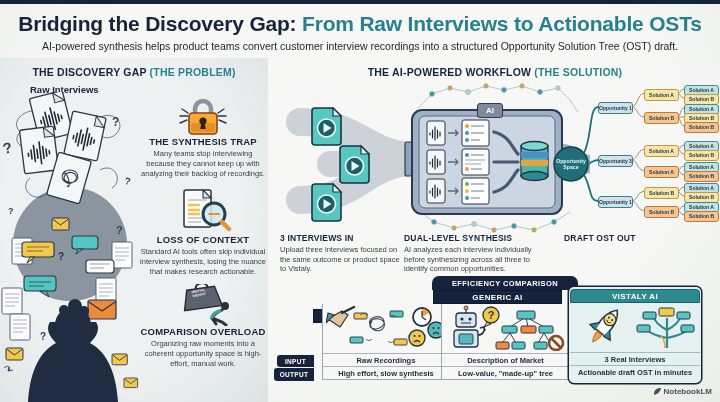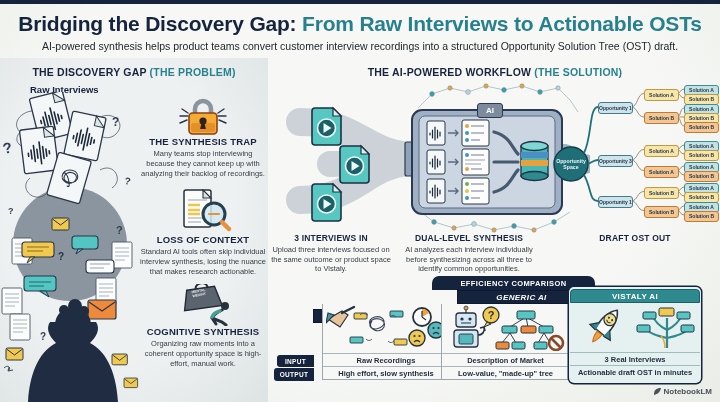--- a/index.html
+++ b/index.html
@@ -17,38 +17,38 @@
   .sec-title .accent{color:#27808e;}
   
   .left-panel{left:0;top:58px;width:268px;height:344px;
     background:radial-gradient(ellipse at 45% 45%, #eef1f1 55%, #dde3e3 100%);}
   .raw-label{left:30px;top:26px;font-size:9.5px;font-weight:bold;color:#16233d;}
   .p-item{position:absolute;width:126px;text-align:center;}
   .p-title{font-size:9.5px;font-weight:bold;color:#16233d;letter-spacing:.2px;}
   .p-body{font-size:7.5px;line-height:1.3;color:#3a4048;margin-top:2px;}
   .weight-label{position:absolute;font-size:3.4px;font-weight:bold;color:#e8e8e8;width:22px;line-height:1.15;text-align:center;transform:rotate(-10deg);}
   
-  .wf-caption{position:absolute;text-align:center;}
+  .wf-caption{position:absolute;text-align:left;margin-left:10px;}
   .wf-caption .t{font-size:8.5px;font-weight:bold;color:#16233d;letter-spacing:.2px;}
   .wf-caption .b{font-size:7.5px;line-height:1.28;color:#3a4048;margin-top:2px;}
   
   .pill{position:absolute;border-radius:3px;border:1px solid #3f7d8e;display:flex;align-items:center;justify-content:center;
         font-size:5px;font-weight:bold;color:#1d3244;background:#cfe4ea;}
   .pill.opp{left:598px;width:33px;height:10px;}
   .pill.mid{left:644px;width:33px;height:10px;}
   .pill.leaf{left:684px;width:33px;height:9px;}
   .pill.yellow{background:#f8e5a9;border-color:#bf9a3f;}
   .pill.orange{background:#f3c693;border-color:#bf7a35;}
   .pill.teal{background:#c2e2e4;border-color:#3f8d93;}
   .ai-tab{left:477px;top:103px;width:24px;height:13px;background:#7d8b9c;border:1px solid #2b3a52;border-radius:3px;
         color:#fff;font-size:8px;font-weight:bold;display:flex;align-items:center;justify-content:center;}
   .opp-space-label{left:553px;top:147px;width:36px;height:34px;display:flex;align-items:center;justify-content:center;
         text-align:center;color:#eaf4f4;font-size:5.2px;font-weight:bold;line-height:1.2;}
   
-  .cmp-tab{left:432px;top:276px;width:163px;height:14px;background:#16233d;border-radius:7px 7px 0 0;
+  .cmp-tab{left:432px;top:276px;width:146px;height:14px;background:#16233d;border-radius:7px 7px 0 0;
         color:#fff;font-size:7.5px;font-weight:bold;letter-spacing:.4px;display:flex;align-items:center;justify-content:center;}
   .cmp-head{position:absolute;top:290px;height:14px;background:#16233d;color:#fff;font-size:8px;font-weight:bold;
         letter-spacing:.4px;display:flex;align-items:center;justify-content:center;border:1px solid #0e1830;box-sizing:border-box;}
   .cmp-body{position:absolute;top:304px;height:76px;background:#f7f8f6;border:1px solid #9aa6b0;border-top:none;box-sizing:border-box;}
   .cmp-cell{position:absolute;left:0;width:100%;text-align:center;font-size:7.5px;font-weight:bold;color:#1d2a3a;}
   .cmp-row-sep{position:absolute;left:0;width:100%;border-top:1px solid #aab4bc;}
   .row-pill{position:absolute;background:#16233d;color:#fff;font-size:6.5px;font-weight:bold;letter-spacing:.3px;
         display:flex;align-items:center;justify-content:center;border-radius:3px 0 0 3px;}
   .vistaly-col{box-shadow:0 0 0 1.5px #16233d;border-radius:5px;background:#e4f1f0;}
   .nb-footer{right:8px;top:387px;font-size:8px;font-weight:bold;color:#4a5258;display:flex;align-items:center;gap:2px;}
@@ -182,21 +182,21 @@
       <svg width="126" height="42" viewBox="0 0 126 42">
         <g transform="rotate(-8 63 14)">
           <path d="M48,4 L76,4 L81,24 L43,24 Z" fill="#5b646e" stroke="#222a33" stroke-width="1.4"></path>
           <path d="M57,4 a6,5 0 0 1 12,0" fill="none" stroke="#222a33" stroke-width="2"></path>
         </g>
         <circle cx="85" cy="22" r="4" fill="#27323f"></circle>
         <path d="M82,26 C78,28 74,30 72,34 L76,40 M72,34 L82,38 L86,41" fill="none" stroke="#27323f" stroke-width="3" stroke-linecap="round"></path>
         <path d="M80,27 C76,28 73,30 72,33" fill="none" stroke="#4aa08e" stroke-width="3.4" stroke-linecap="round"></path>
       </svg>
       <div class="weight-label" style="left:48px;top:6px;">MENTAL WEIGHT</div>
-      <div class="p-title">COGNITIVE SYNTHESIS</div>
+      <div class="p-title">COMPARISON OVERLOAD</div>
       <div class="p-body">Organizing raw moments into a coherent opportunity space is high-effort, manual work.</div>
     </div>
   </div>
 
   <div class="abs sec-title" style="left:270px;top:66px;width:450px;"><span>THE AI-POWERED WORKFLOW</span> <span class="accent">(THE SOLUTION)</span></div>
 
   <svg class="abs" style="left:272px;top:82px;" width="448" height="152" viewBox="0 0 448 152">
 
     <g stroke="#ccd2d8" fill="none" stroke-linecap="round">
       <path d="M28,40 C84,40 92,70 136,74" stroke-width="28"></path>
@@ -401,21 +401,21 @@
       <circle cx="107.5" cy="23" r="1.1" fill="#27323f"></circle>
         <circle cx="112.5" cy="23" r="1.1" fill="#27323f"></circle>
       <path d="M107,29 c2,-2 4,-2 6,0" stroke="#27323f" stroke-width="1.2" fill="none"></path>
     </svg>
     <div class="cmp-row-sep" style="top:49px;"></div>
     <div class="cmp-cell" style="top:52px;">Raw Recordings</div>
     <div class="cmp-row-sep" style="top:62px;"></div>
     <div class="cmp-cell" style="top:65px;">High effort, slow synthesis</div>
   </div>
 
-  <div class="cmp-head" style="left:457px;width:129px;font-style:italic;">GENERIC AI</div>
+  <div class="cmp-head" style="left:433px;width:129px;">GENERIC AI</div>
   <div class="cmp-body" style="left:441px;width:129px;">
     <svg width="120" height="46" viewBox="0 0 120 46" style="margin:1px auto 0;">
       <path d="M20,8 v-4" stroke="#27323f" stroke-width="1.2"></path>
         <circle cx="20" cy="3" r="2" fill="#f0a33c" stroke="#27323f" stroke-width=".8"></circle>
       <rect x="10" y="8" width="20" height="14" rx="3" fill="#d4e7f2" stroke="#27323f" stroke-width="1.3"></rect>
       <circle cx="16" cy="14" r="1.6" fill="#27323f"></circle>
         <circle cx="24" cy="14" r="1.6" fill="#27323f"></circle>
       <path d="M15,18 h10" stroke="#27323f" stroke-width="1"></path>
       <rect x="8" y="25" width="24" height="17" rx="3" fill="#d4e7f2" stroke="#27323f" stroke-width="1.3"></rect>
       <rect x="13" y="29" width="14" height="10" rx="1.5" fill="#55b8bc" stroke="#27323f" stroke-width=".9"></rect>

